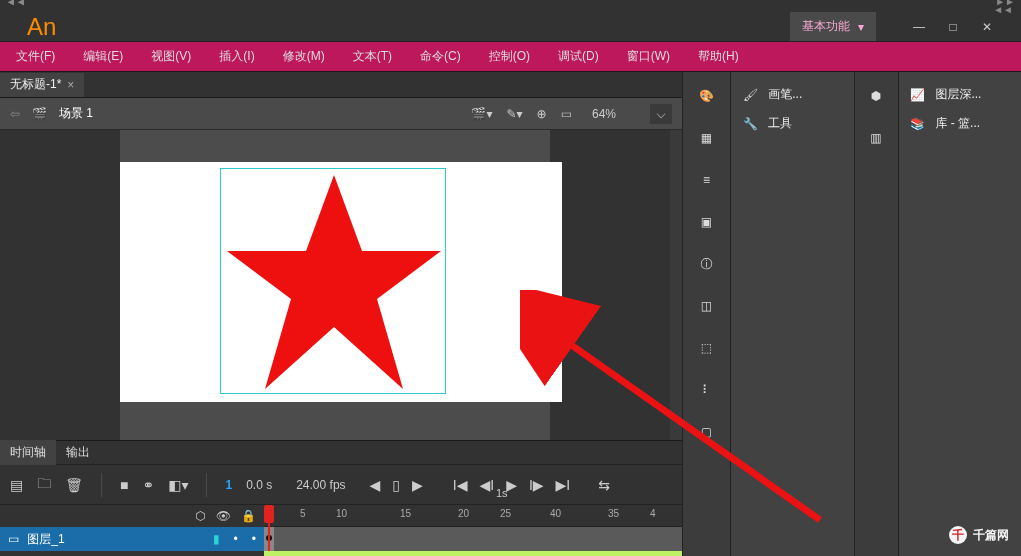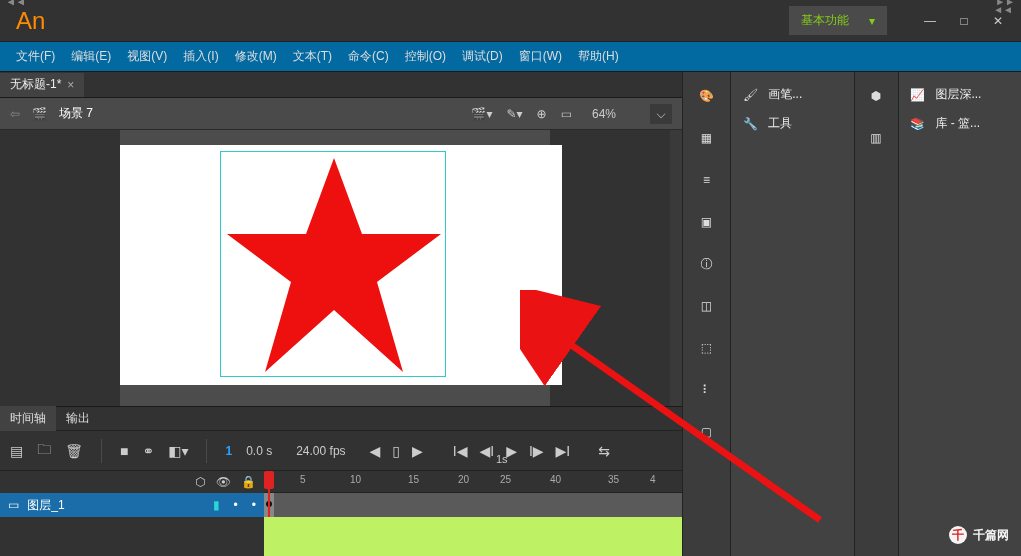--- a/index.html
+++ b/index.html
@@ -1,23 +1,23 @@
 <!DOCTYPE html>
 <html><head>
 <meta charset="utf-8">
 <style>
 *{margin:0;padding:0;box-sizing:border-box;font-family:"Microsoft YaHei",sans-serif;font-size:12px;user-select:none}
 body{width:1021px;height:556px;background:#323232;overflow:hidden;position:relative}
-.titlebar{height:42px;background:#323232;display:flex;align-items:center;padding:0 8px;border-bottom:1px solid #222}
+.titlebar{height:42px;background:#323232;display:flex;align-items:flex-end;padding:0 19px;border-bottom:1px solid #222}
 .logo{color:#ff8b00;font-size:24px;font-weight:300;margin-left:8px}
 .tbar-right{margin-left:auto;display:flex;align-items:center;gap:12px}
-.workspace-dd{background:#4a4a4a;color:#84cc16;padding:6px 12px;display:flex;align-items:center;gap:20px;cursor:pointer}
+.workspace-dd{background:#4a4a4a;color:#f9a8d4;padding:6px 12px;display:flex;align-items:center;gap:8px;cursor:pointer}
 .win-btns{display:flex;gap:4px;margin-left:16px}
 .win-btn{width:30px;height:24px;display:flex;align-items:center;justify-content:center;color:#ccc;cursor:pointer}
-.menubar{height:30px;background:#0369a1;display:flex;align-items:center;padding:0 8px;gap:0;border-bottom:1px solid #1a1a1a}
+.menubar{height:30px;background:#be185d;display:flex;align-items:center;padding:0 8px;gap:12px;border-bottom:1px solid #1a1a1a}
 .menu-item{color:#ddd;padding:4px 8px;cursor:pointer}
 .wrapper{display:flex;height:484px}
 .left-area{width:682px;display:flex;flex-direction:column}
 .doc-tab-bar{height:26px;background:#323232;display:flex;align-items:center;border-bottom:1px solid #1a1a1a}
 .doc-tab{background:#424242;color:#eee;padding:4px 10px;display:flex;align-items:center;gap:6px;height:24px}
 .doc-tab .x{color:#aaa;cursor:pointer}
 .scene-bar{height:32px;background:#4a4a4a;display:flex;align-items:center;padding:0 10px;gap:12px;border-bottom:1px solid #2a2a2a}
 .scene-nav{color:#888;cursor:pointer}
 .scene-icon{color:#ccc}
 .scene-label{color:#fff}
@@ -25,21 +25,21 @@
 .scene-right>span{color:#ccc;cursor:pointer}
 .zoom{color:#fff;padding:2px 6px;min-width:50px}
 .zoom-dd{background:#3a3a3a;width:22px;height:20px;display:flex;align-items:center;justify-content:center;cursor:pointer}
 .stage-wrap{flex:1;background:#4c4c4c;position:relative;display:flex;align-items:center;justify-content:center;overflow:hidden}
 .dark-bar{position:absolute;top:0;bottom:0;width:120px;background:#323232}
 .dark-l{left:0}
 .dark-r{right:12px}
 .stage{width:442px;height:240px;background:#fff;position:relative;margin-top:-6px}
 .sel-box{position:absolute;top:6px;left:100px;width:226px;height:226px;border:1px solid #2ecacc}
 .scrollbar-v{position:absolute;right:0;top:0;bottom:0;width:12px;background:#3a3a3a}
-.timeline-area{height:150px;background:#323232;border-top:1px solid #1a1a1a;display:flex;flex-direction:column}
+.timeline-area{height:116px;background:#323232;border-top:1px solid #1a1a1a;display:flex;flex-direction:column}
 .tl-tabs{height:24px;display:flex;align-items:center;border-bottom:1px solid #222}
 .tl-tab{color:#ddd;padding:4px 10px;cursor:pointer}
 .tl-tab.active{background:#424242}
 .tl-controls{height:40px;display:flex;align-items:center;padding:0 10px;gap:14px;border-bottom:1px solid #222}
 .tl-btn{color:#ccc;cursor:pointer;font-size:14px}
 .tl-sep{width:1px;height:24px;background:#4a4a4a;margin:0 4px}
 .frame-num{color:#29a3ff;font-weight:bold}
 .tl-info{color:#ccc;margin-right:10px}
 .tl-play{display:flex;gap:12px;align-items:center}
 .tl-layers{flex:1;display:flex;position:relative}
@@ -105,21 +105,21 @@
     <div class="doc-tab-bar">
       <span class="collapse" style="right:8px;top:4px">◄◄</span>
       <div class="doc-tab">
         <span>无标题-1*</span>
         <span class="x">×</span>
       </div>
     </div>
     <div class="scene-bar">
       <span class="scene-nav">⇦</span>
       <span class="scene-icon">🎬</span>
-      <span class="scene-label">场景 7</span>
+      <span class="scene-label">场景 1</span>
       <div class="scene-right">
         <span>🎬▾</span>
         <span>✎▾</span>
         <span>⊕</span>
         <span>▭</span>
         <span class="zoom">64%</span>
         <span class="zoom-dd">⌵</span>
       </div>
     </div>
     <div class="stage-wrap">
@@ -177,22 +177,22 @@
             <span>图层_1</span>
             <span style="margin-left:auto;color:#2bd4d6">▮</span>
             <span style="margin:0 6px">•</span>
             <span>•</span>
           </div>
         </div>
         <div class="frame-panel">
           <div class="frame-ruler">
             <span class="sec">1s</span>
             <span class="tick" style="left:36px">5</span>
-            <span class="tick" style="left:86px">10</span>
-            <span class="tick" style="left:144px">15</span>
+            <span class="tick" style="left:72px">10</span>
+            <span class="tick" style="left:136px">15</span>
             <span class="tick" style="left:194px">20</span>
             <span class="tick" style="left:236px">25</span>
             <span class="tick" style="left:286px">40</span>
             <span class="tick" style="left:344px">35</span>
             <span class="tick" style="left:386px">4</span>
           </div>
           <div class="frame-row">
             <div class="kf-bar"></div>
             <div class="keyframe"></div>
           </div>

